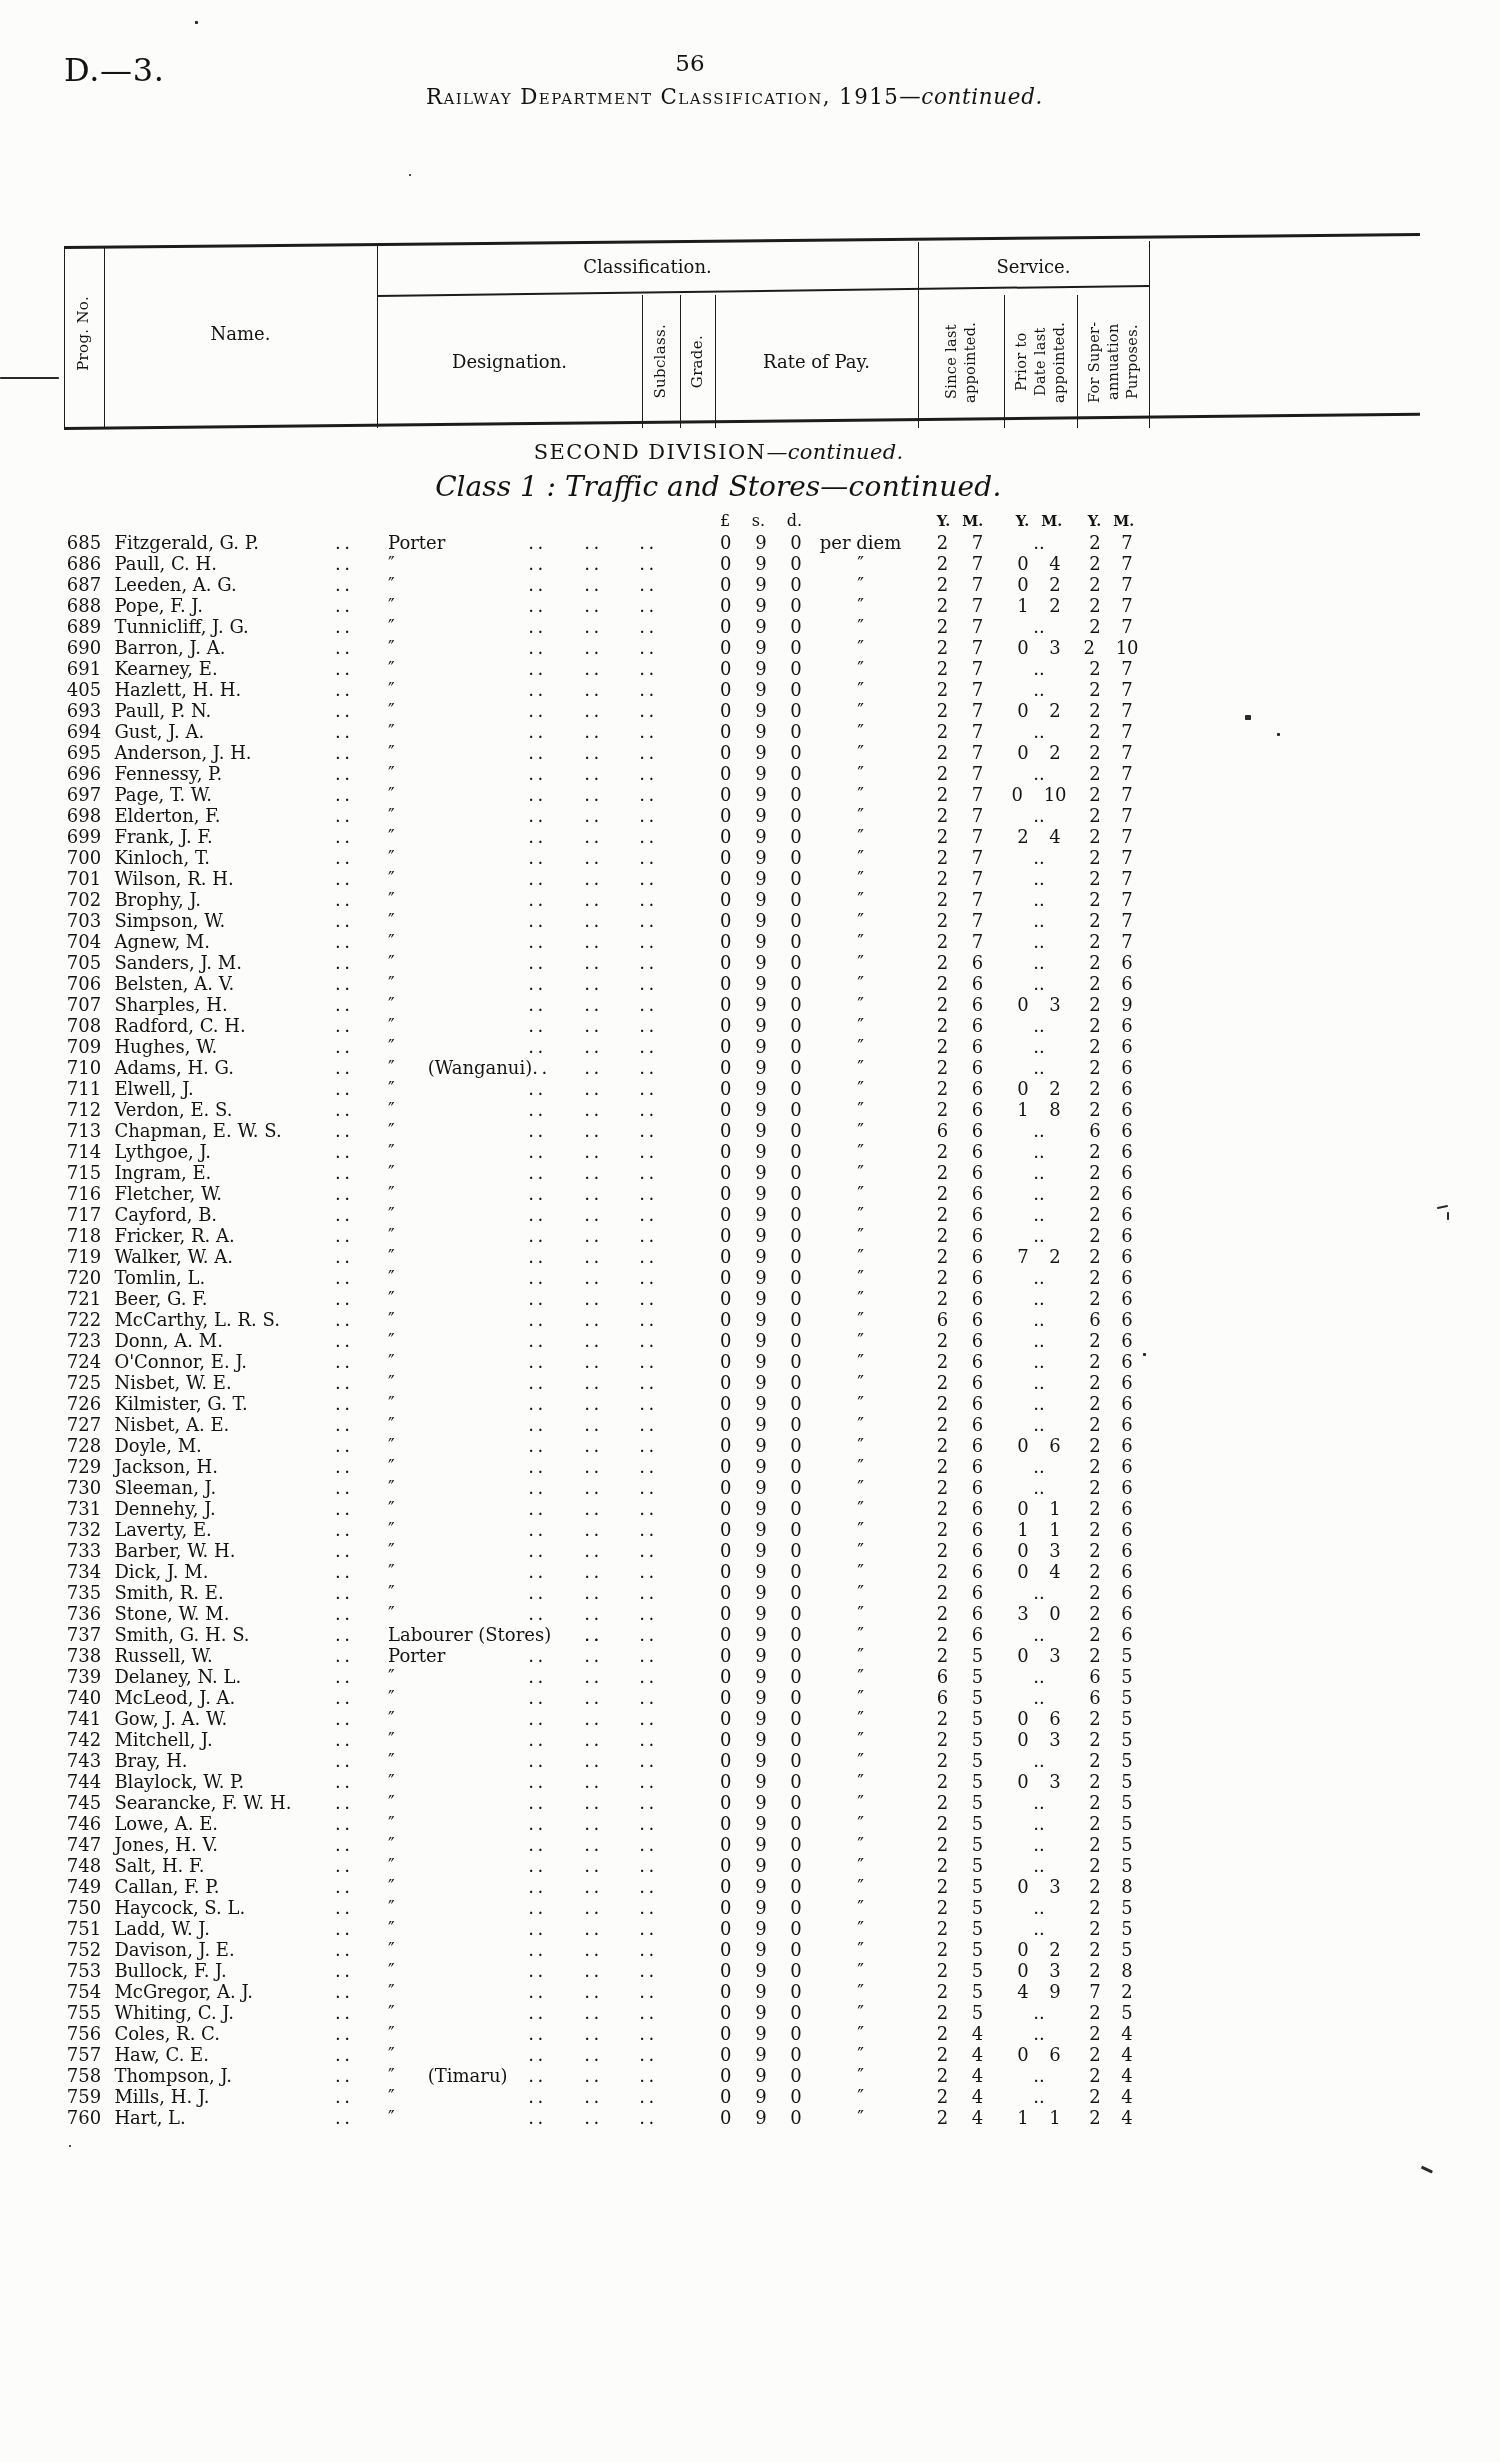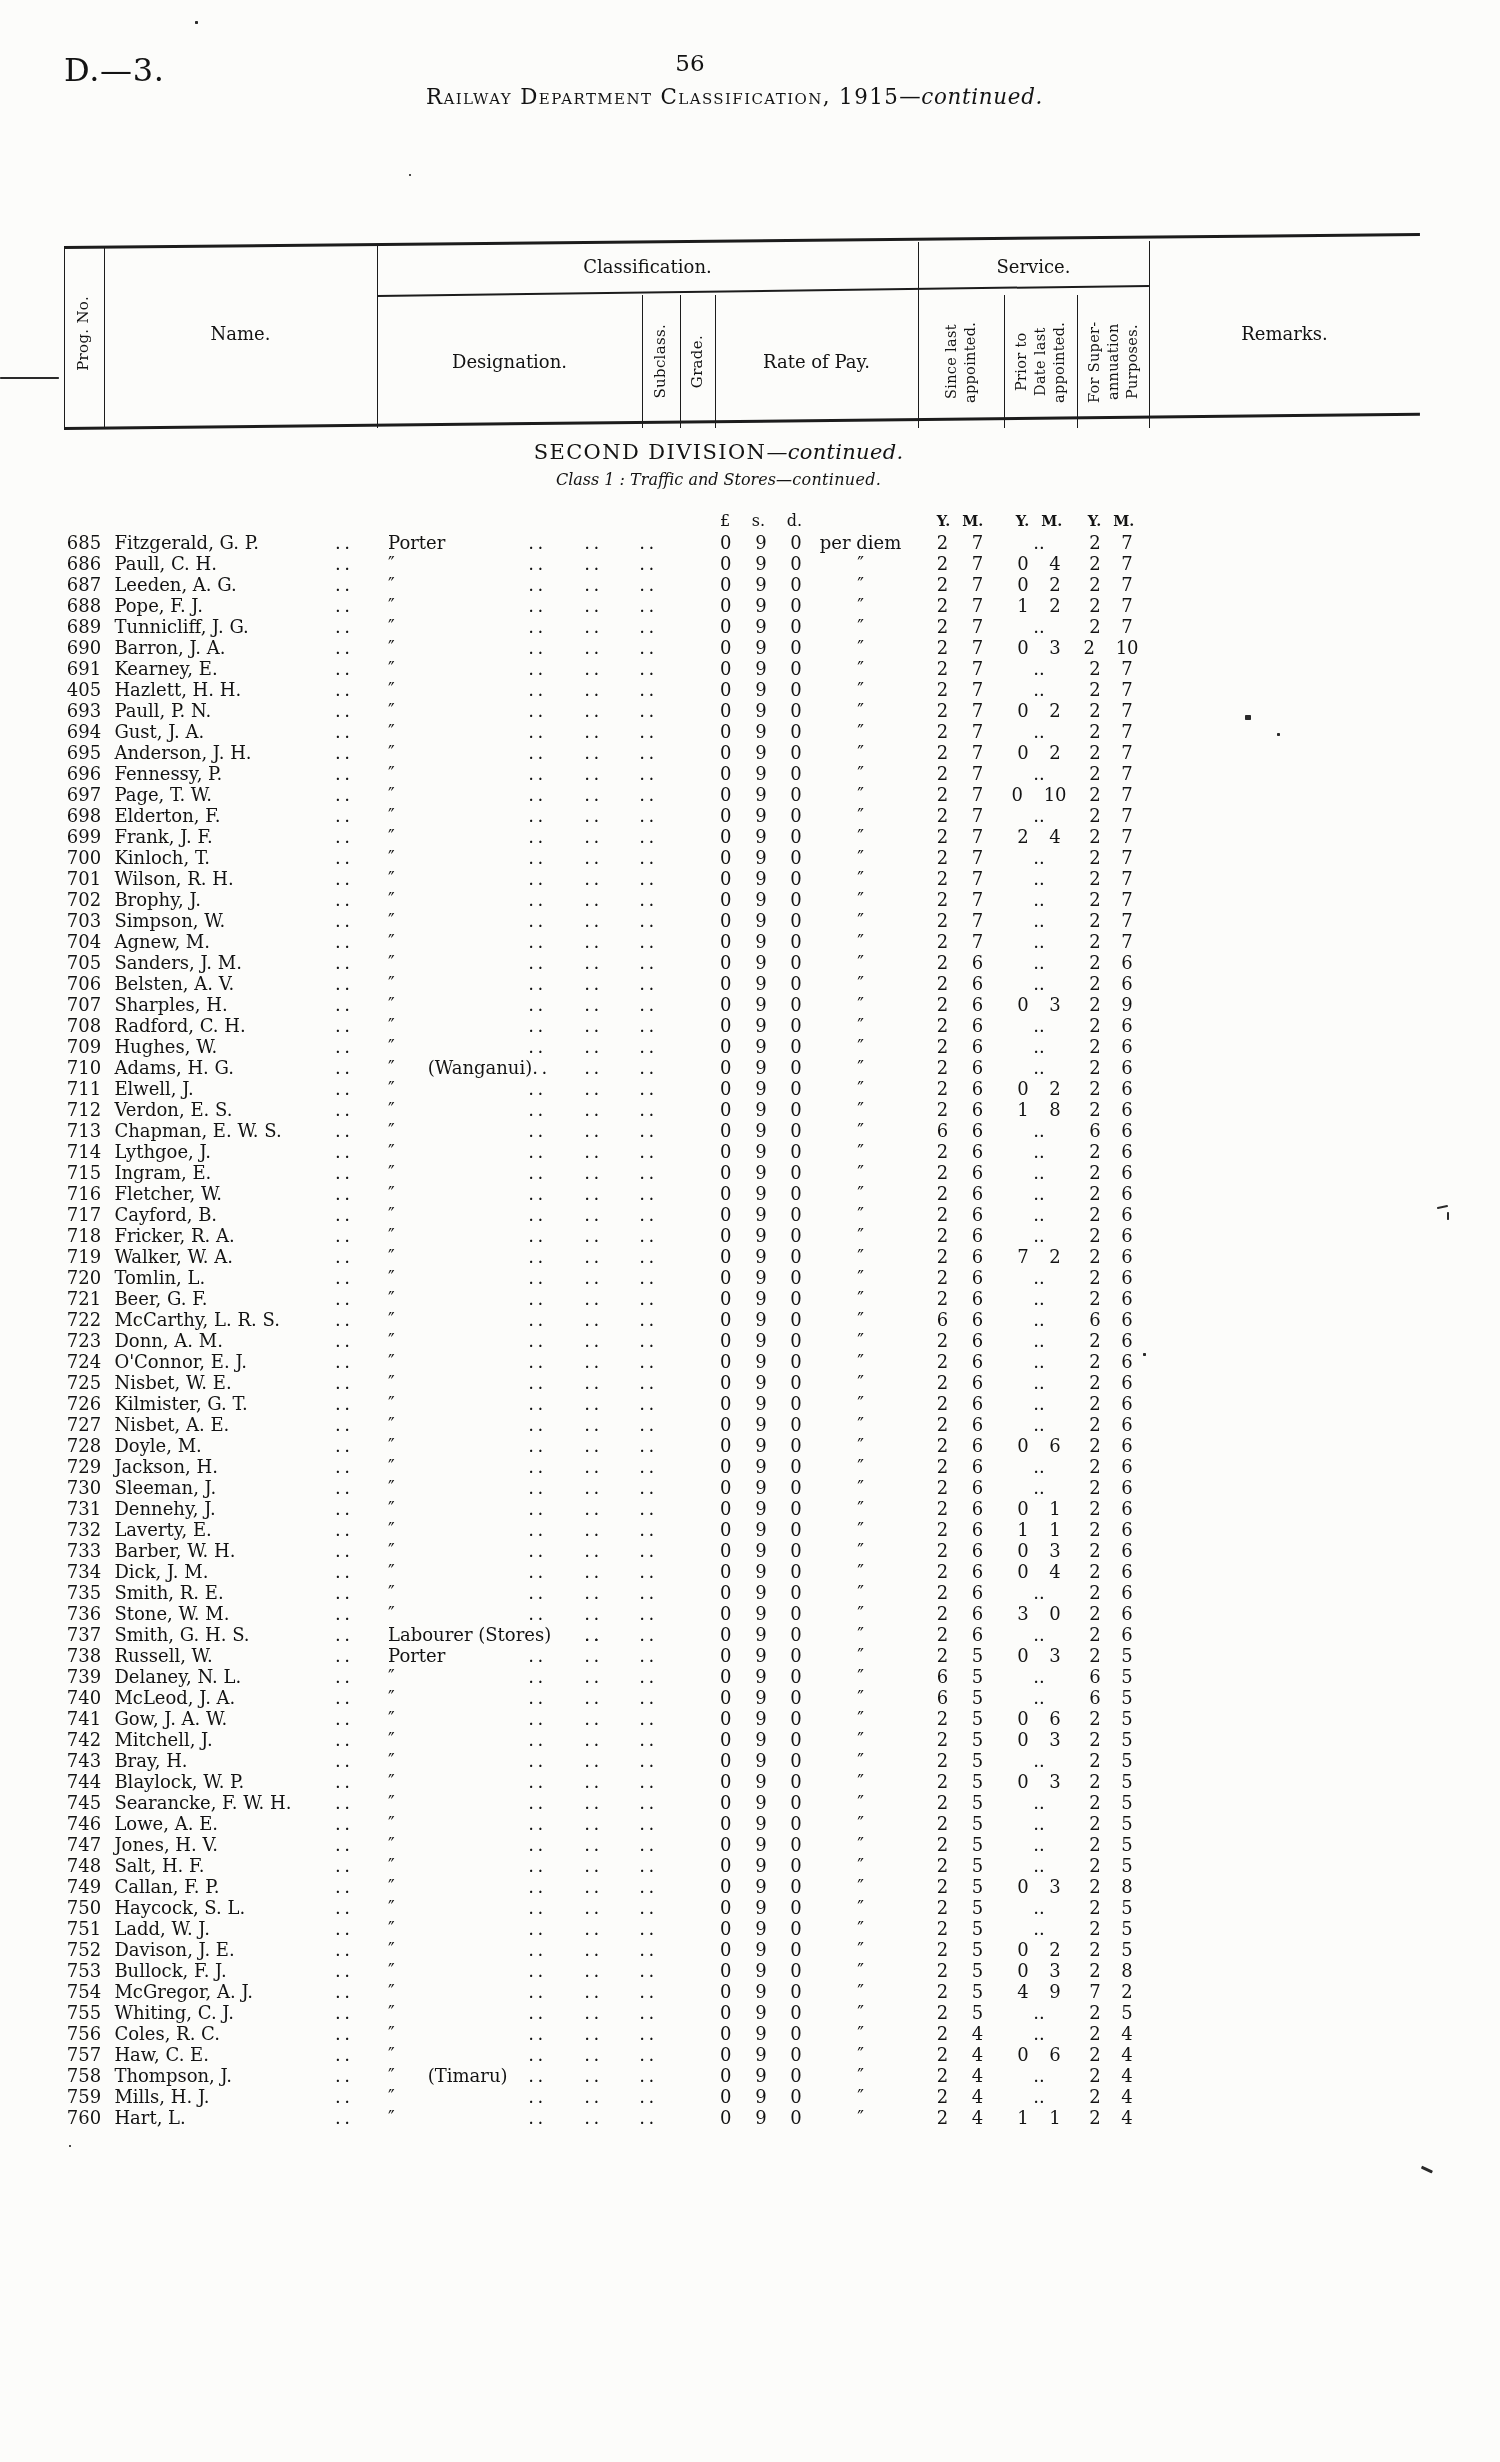--- a/index.html
+++ b/index.html
@@ -49,21 +49,21 @@
   .hc-rem  { left:1085px; top:0; width:271px; height:190px; }
   .vtext {
     writing-mode:vertical-rl; transform:rotate(180deg);
     font-size:14.5px; line-height:1.3; letter-spacing:0.3px; text-align:center;
   }
   .vtext.wrap { height:84px; }
   .vtext.one  { font-size:15px; }
   
   .division { position:absolute; left:28px; top:440px; width:1381px; text-align:center; font-size:21px; letter-spacing:1.4px; }
   .division .cont, .classline .cont { font-style:italic; letter-spacing:0.3px; }
-  .classline { position:absolute; left:28px; top:470px; width:1381px; text-align:center; font-size:16px; }
+  .classline { position:absolute; left:28px; top:470px; width:1381px; text-align:center; font-size:28px; }
   .classline .cl-main { font-style:italic; }
   
   .tbody { position:absolute; left:0; top:509px; width:1500px; }
   .row { display:flex; margin-left:64px; height:21px; line-height:21px; font-size:18px; white-space:nowrap; }
   .row.units { height:23px; line-height:23px; font-size:16px; }
   .c { display:block; }
   .c.prog  { width:40px; text-align:center; }
   .c.name  { width:273px; padding-left:10.4px; display:flex; }
   .c.name .lead { margin-left:auto; margin-right:23.5px; }
   .c.desig { width:189px; padding-left:11px; display:flex; }
@@ -137,23 +137,20 @@
       </div>
     <div class="hcell hc-since">
         <span class="vtext wrap">Since last appointed.</span>
       </div>
     <div class="hcell hc-prior">
         <span class="vtext wrap">Prior to Date last appointed.</span>
       </div>
     <div class="hcell hc-super">
         <span class="vtext wrap">For Super-annuation Purposes.</span>
       </div>
-    <div class="hcell hc-rem">
-        <span>Remarks.</span>
-      </div>
   </div>
 
   <div class="division">
     <span>SECOND DIVISION</span><span class="cont">—continued.</span>
   </div>
   <div class="classline">
     <span class="cl-main">Class 1 :  Traffic and Stores</span><span class="cont">—continued.</span>
   </div>
 
   <div class="tbody">

